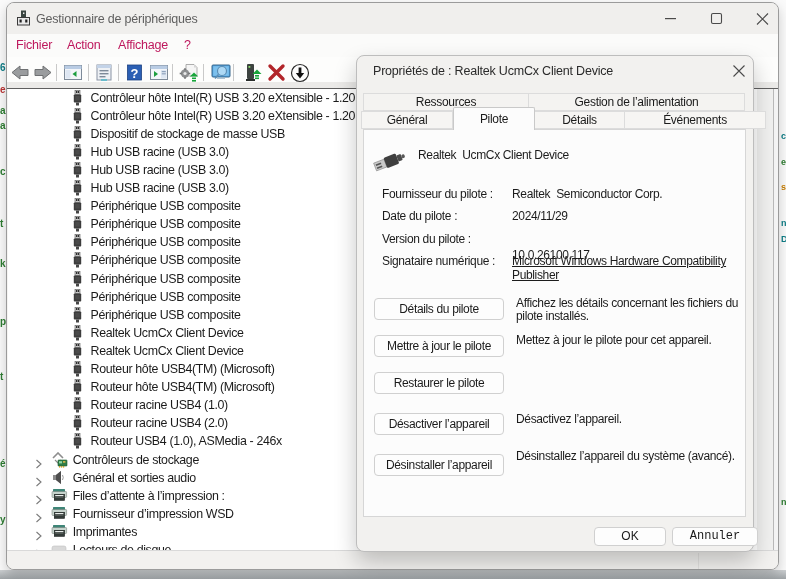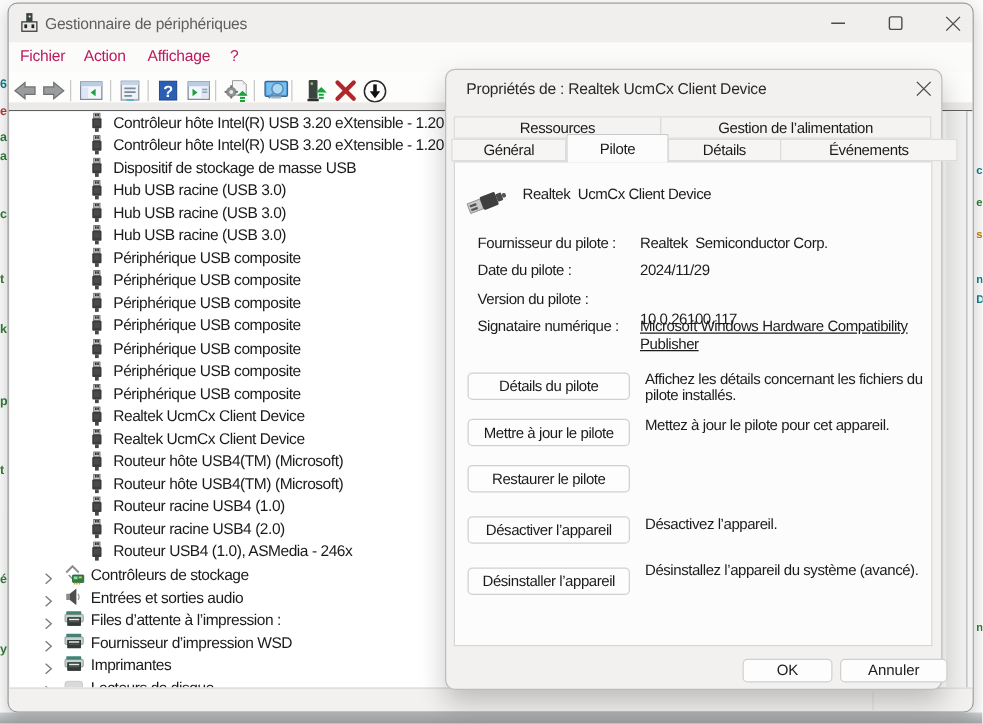--- a/index.html
+++ b/index.html
@@ -445,21 +445,21 @@
       </div>
 <div class="trow" style="top:379.6px">
         <span class="chev"><svg width="8" height="10" viewBox="0 0 8 10">
             <path d="M1.5 1 L6 5 L1.5 9" fill="none" stroke="#7a7a7a" stroke-width="1.1"></path>
           </svg></span>
         <span class="ticon" style="left:43px"><svg width="15" height="15" viewBox="0 0 15 15">
 <polygon points="2,5 5,5 10,1 10,14 5,10 2,10" fill="#8a8a8a"></polygon>
 <polygon points="5,5 10,1 10,14 5,10" fill="#4e4e4e"></polygon>
 <path d="M11.5 5 Q13 7.5 11.5 10" fill="none" stroke="#9a9a9a" stroke-width="1"></path>
 </svg></span>
-        <span class="ttext" style="left:64.7px">Entrées et sorties audio</span>
+        <span class="ttext" style="left:64.7px">Général et sorties audio</span>
       </div>
 <div class="trow" style="top:397.7px">
         <span class="chev"><svg width="8" height="10" viewBox="0 0 8 10">
             <path d="M1.5 1 L6 5 L1.5 9" fill="none" stroke="#7a7a7a" stroke-width="1.1"></path>
           </svg></span>
         <span class="ticon" style="left:43px"><svg width="17" height="14" viewBox="0 0 17 14">
 <rect x="2" y="1" width="12" height="3" rx="0.5" fill="#3e8577"></rect>
 <rect x="1" y="3.5" width="14.6" height="6" rx="0.8" fill="#c7d3cd" stroke="#6a756f" stroke-width="0.5"></rect>
 <rect x="3" y="6" width="10.6" height="6.5" fill="#31393б"></rect>
 <rect x="3" y="6" width="10.6" height="6.5" fill="#333b38"></rect>
@@ -552,14 +552,14 @@
     <div class="dbtn" style="top:205px;">Mettre à jour le pilote</div>
     <div class="desc" style="top:204px;">Mettez à jour le pilote pour cet appareil.</div>
     <div class="dbtn" style="top:242px;">Restaurer le pilote</div>
     <div class="dbtn" style="top:283px;">Désactiver l’appareil</div>
     <div class="desc" style="top:283px;">Désactivez l’appareil.</div>
     <div class="dbtn" style="top:324px;">Désinstaller l’appareil</div>
     <div class="desc" style="top:320px;">Désinstallez l’appareil du système (avancé).</div>
   </div>
 
   <div class="okbtn" style="left:237px;top:471px;width:72px;">OK</div>
-  <div class="okbtn" style="left:315px;top:471px;width:86px;">Annuler</div>
+  <div class="okbtn" style="left:315px;top:471px;width:86px;font-family:Liberation Mono, monospace;">Annuler</div>
 </div>
 
 </body></html>

